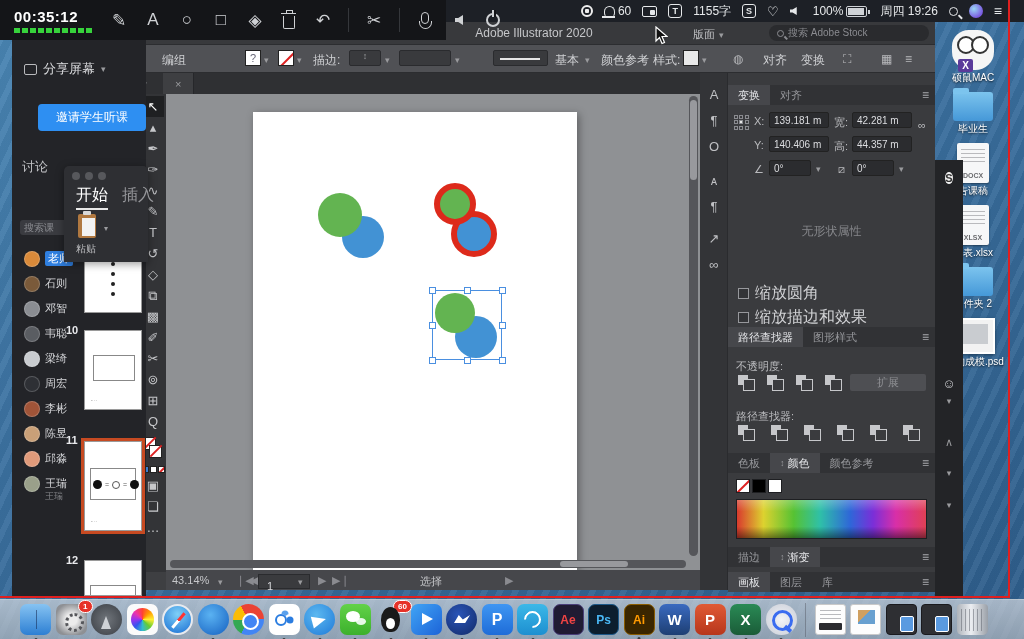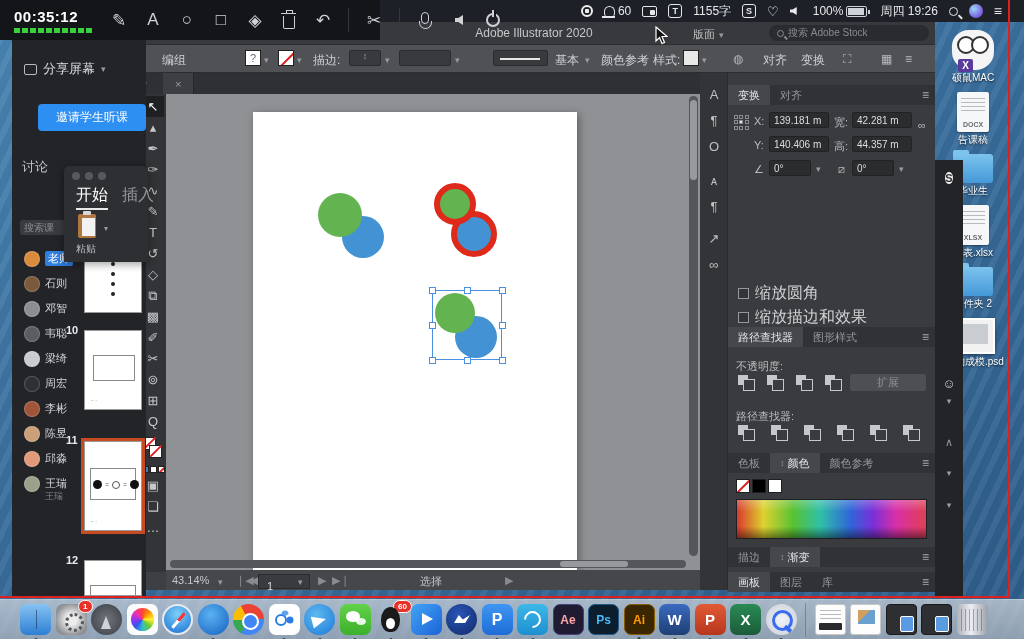--- a/index.html
+++ b/index.html
@@ -24,21 +24,21 @@
 .i-vol{width:7px;height:8px;background:#e6e8ea;clip-path:polygon(0 30%,40% 30%,100% 0,100% 100%,40% 70%,0 70%);position:relative;margin-right:5px}
 .i-vol:after{content:"";position:absolute;left:9px;top:-1px;width:6px;height:10px;border:1.5px solid #e6e8ea;border-left:none;border-radius:0 8px 8px 0}
 .i-batt{width:21px;height:11px;border:1px solid #cfd2d6;border-radius:2px;position:relative;margin-right:2px}
 .i-batt i{position:absolute;left:1px;top:1px;bottom:1px;width:16px;background:#cfd2d6}
 .i-batt:after{content:"";position:absolute;right:-4px;top:3px;width:2px;height:4px;background:#cfd2d6}
 .i-search{width:9px;height:9px;border:1.5px solid #e6e8ea;border-radius:50%;position:relative}
 .i-search:after{content:"";position:absolute;left:8px;top:8px;width:5px;height:1.5px;background:#e6e8ea;transform:rotate(45deg)}
 .i-siri{width:14px;height:14px;border-radius:50%;background:radial-gradient(circle at 35% 35%,#9ad6f5,#7a5ae0 70%)}
 .i-menu{font-size:14px;color:#e6e8ea}
 
-.recorder{position:absolute;left:0;top:0;width:380px;height:40px;background:#141518;z-index:31;display:flex;align-items:center;padding-left:14px}
+.recorder{position:absolute;left:0;top:0;width:446px;height:40px;background:#141518;z-index:31;display:flex;align-items:center;padding-left:14px}
 .timer-wrap{width:90px}
 .timer{color:#fff;font-size:15px;font-weight:bold;letter-spacing:.5px}
 .levels{display:flex;gap:2px;margin-top:3px}
 .levels i{width:6px;height:5px;background:#37d23c}
 .rtools{display:flex;align-items:center;gap:8px;margin-left:6px}
 .rtool{width:26px;height:26px;display:flex;align-items:center;justify-content:center;color:#cfd1d4;font-size:17px}
 .rdiv{width:1px;height:24px;background:#35373b;margin:0 4px}
 .i-trash{width:12px;height:13px;border:1.5px solid #cfd1d4;border-top:none;border-radius:0 0 2px 2px;position:relative;margin-top:4px}
 .i-trash:before{content:"";position:absolute;left:-3px;top:-3px;width:15px;height:1.5px;background:#cfd1d4}
 .i-trash:after{content:"";position:absolute;left:2px;top:-6px;width:5px;height:2px;border:1.5px solid #cfd1d4;border-bottom:none}
@@ -216,21 +216,21 @@
 .dk-qq{background:transparent}
 .dk-qq:after{content:"";position:absolute;left:6px;top:3px;width:19px;height:25px;background:#1a1a1a;border-radius:50% 50% 45% 45%}
 .dk-qq:before{content:"";position:absolute;left:11px;top:14px;width:9px;height:11px;background:#fff;border-radius:50%;z-index:1}
 .dk-tvideo{background:linear-gradient(135deg,#41a5f5,#1c63d8);border-radius:7px}
 .dk-tvideo:after{content:"";position:absolute;left:11px;top:9px;width:0;height:0;border:6px solid transparent;border-left:11px solid #fff}
 .dk-wing{background:radial-gradient(circle at 40% 35%,#2a55b8,#122a68);border-radius:50%}
 .dk-wing:after{content:"";position:absolute;left:8px;top:11px;width:16px;height:8px;background:#fff;clip-path:polygon(0 100%,30% 0,55% 55%,100% 0,70% 100%)}
 .dk-papp{background:linear-gradient(180deg,#3f96f2,#1e6cd8);border-radius:7px;font-size:16px}
 .dk-edu{background:linear-gradient(180deg,#3cb8e8,#1d8fd0);border-radius:7px}
 .dk-edu:after{content:"";position:absolute;left:7px;top:7px;width:13px;height:13px;border:2.5px solid #fff;border-radius:50%;border-bottom-color:transparent;transform:rotate(45deg)}
-.dk-ae{background:#1f1b33;color:#fca5a5;border:1px solid #4a3f7a}
+.dk-ae{background:#1f1b33;color:#ef4444;border:1px solid #4a3f7a}
 .dk-ps{background:#0c1e2e;color:#49b8f5;border:1px solid #1d5a8a}
 .dk-ai{background:#3a2600;color:#ff9a00;border:1px solid #8a5c00}
 .dk-word{background:linear-gradient(180deg,#3a6ac0,#1e3f73);font-size:15px}
 .dk-ppt{background:linear-gradient(180deg,#e05a35,#b7361c);font-size:15px}
 .dk-excel{background:linear-gradient(180deg,#2a8a55,#1a5c38);font-size:15px}
 .dk-qt{background:radial-gradient(circle,#f2f4f8,#c9cdd6);border-radius:50%}
 .dk-qt:after{content:"";position:absolute;left:6px;top:6px;width:15px;height:15px;border:3.5px solid #3a6cf0;border-radius:50%}
 .dk-qt:before{content:"";position:absolute;right:5px;bottom:5px;width:8px;height:3.5px;background:#3a6cf0;transform:rotate(40deg);z-index:1}
 .dk-divider{width:1px !important;height:34px;background:rgba(60,60,70,.35);border-radius:0;margin:0 4px}
 .dk-docstack{background:#fdfdfd;border-radius:3px;border:1px solid #c9c9c9}
@@ -249,28 +249,28 @@
 <body>
 
 <div class="desk" id="desk">
     <div class="dicon">
       <div class="art art-app">
         <span class="xb">X</span>
       </div>
       <div class="dlabel">硕鼠MAC</div>
     </div>
     <div class="dicon">
+      <div class="art art-folder"></div>
+      <div class="dlabel">毕业生</div>
+    </div>
+    <div class="dicon">
       <div class="art art-page">
         <span class="ext">DOCX</span>
       </div>
       <div class="dlabel">告课稿</div>
-    </div>
-    <div class="dicon">
-      <div class="art art-folder"></div>
-      <div class="dlabel">毕业生</div>
     </div>
     <div class="dicon">
       <div class="art art-page">
         <span class="ext">XLSX</span>
       </div>
       <div class="dlabel">课表.xlsx</div>
     </div>
     <div class="dicon">
       <div class="art art-folder"></div>
       <div class="dlabel">文件夹 2</div>
@@ -436,20 +436,21 @@
       <span class="pfield" style="left:41px;top:63px;width:60px">140.406 m</span>
       <span class="plabel" style="left:106px;top:66px">高:</span>
       <span class="pfield" style="left:124px;top:63px;width:60px">44.357 m</span>
       <span class="plabel" style="left:26px;top:90px">∠</span>
       <span class="pfield" style="left:41px;top:87px;width:42px">0°</span>
       <span class="caret" style="position:absolute;left:88px;top:91px">▾</span>
       <span class="plabel" style="left:110px;top:90px">⧄</span>
       <span class="pfield" style="left:124px;top:87px;width:42px">0°</span>
       <span class="caret" style="position:absolute;left:171px;top:91px">▾</span>
 
+      <div class="emptyshape" style="top:150px">无形状属性</div>
 
       <div class="chk" style="left:10px;top:210px">
           <i></i>
           <span>缩放圆角</span>
         </div>
       <div class="chk" style="left:10px;top:234px">
           <i></i>
           <span>缩放描边和效果</span>
         </div>
 

